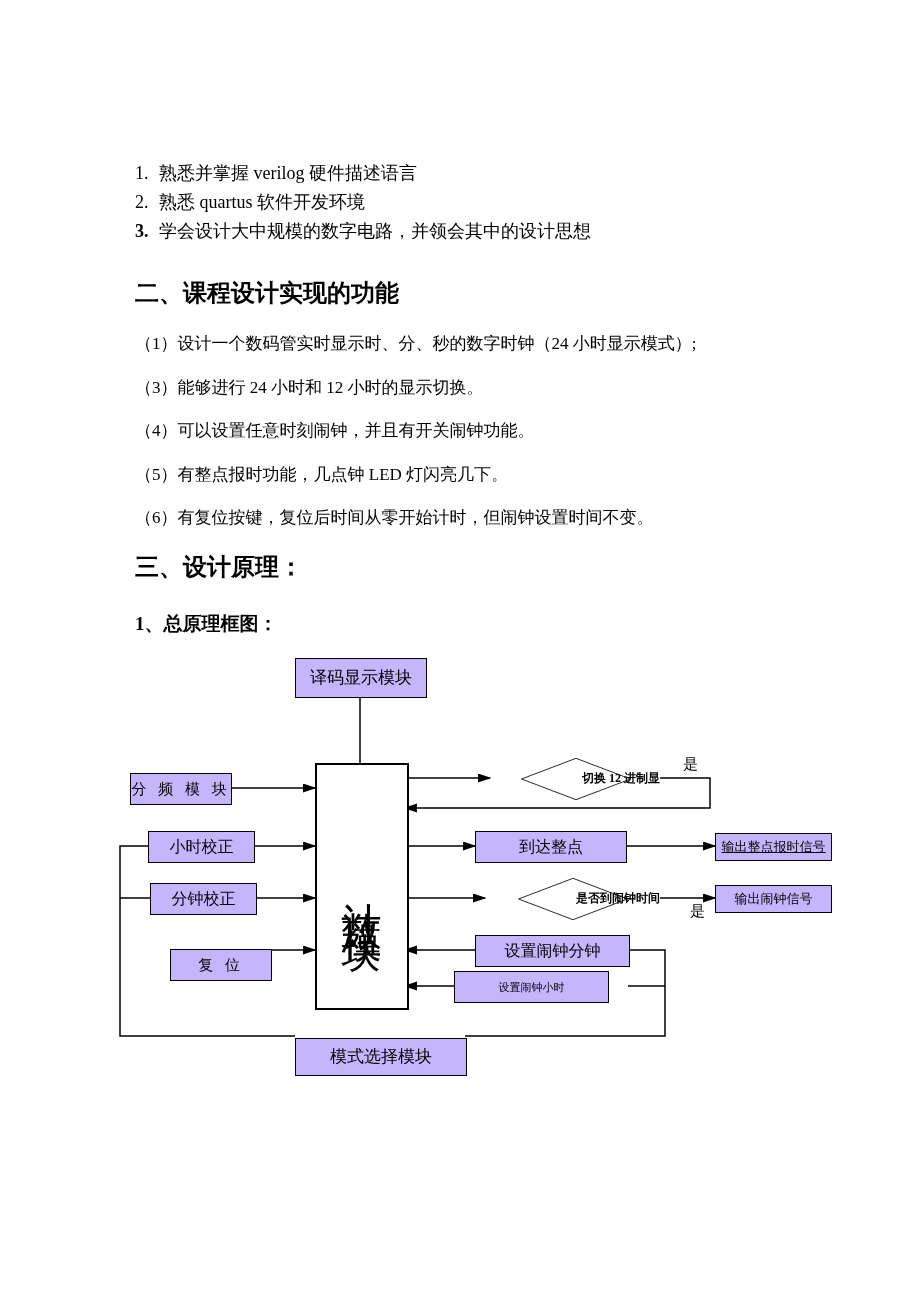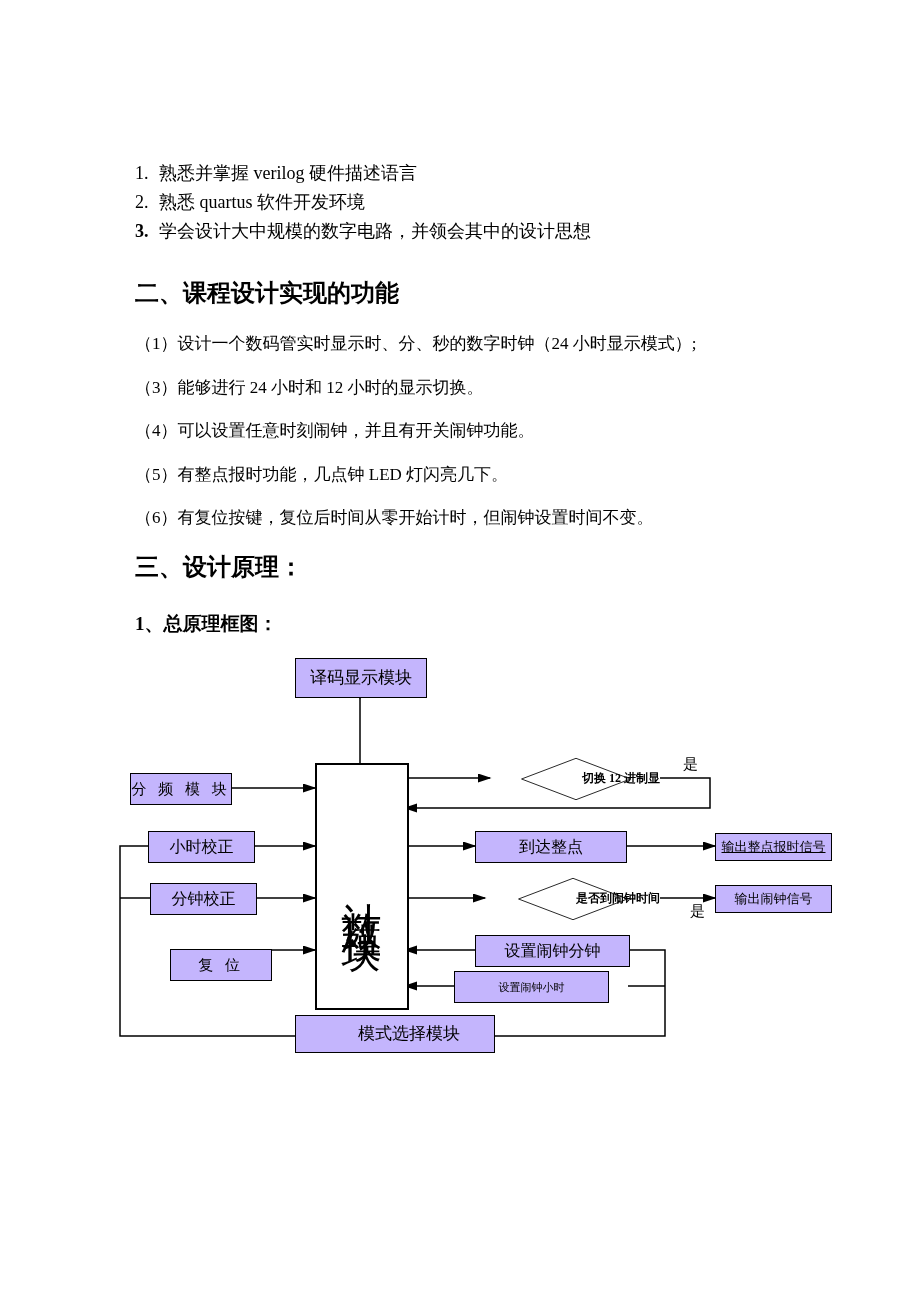--- a/index.html
+++ b/index.html
@@ -214,17 +214,17 @@
     <div class="diamond-wrap" style="left:385px; top:222px; width:175px; height:56px;">
       <div class="diamond" style="left:49px; top:-10px; width:76px; height:76px;"></div>
       <div class="diamond-text">是否到闹钟时间</div>
     </div>
     <div class="label" style="left:590px; top:252px;">是</div>
     <div class="box smx" style="left:615px; top:237px; width:115px; height:26px;">输出闹钟信号</div>
 
     <div class="box" style="left:375px; top:287px; width:153px; height:30px; font-size:16px;">设置闹钟分钟</div>
     <div class="box" style="left:354px; top:323px; width:153px; height:30px; font-size:11px;">设置闹钟小时</div>
 
-    <div class="box" style="left:195px; top:367px; width:170px; height:36px;padding-left:28px;">模式选择模块</div>
+    <div class="box" style="left:195px; top:390px; width:170px; height:36px;">模式选择模块</div>
 
   </div>
 
 </div>
 
 </body></html>

